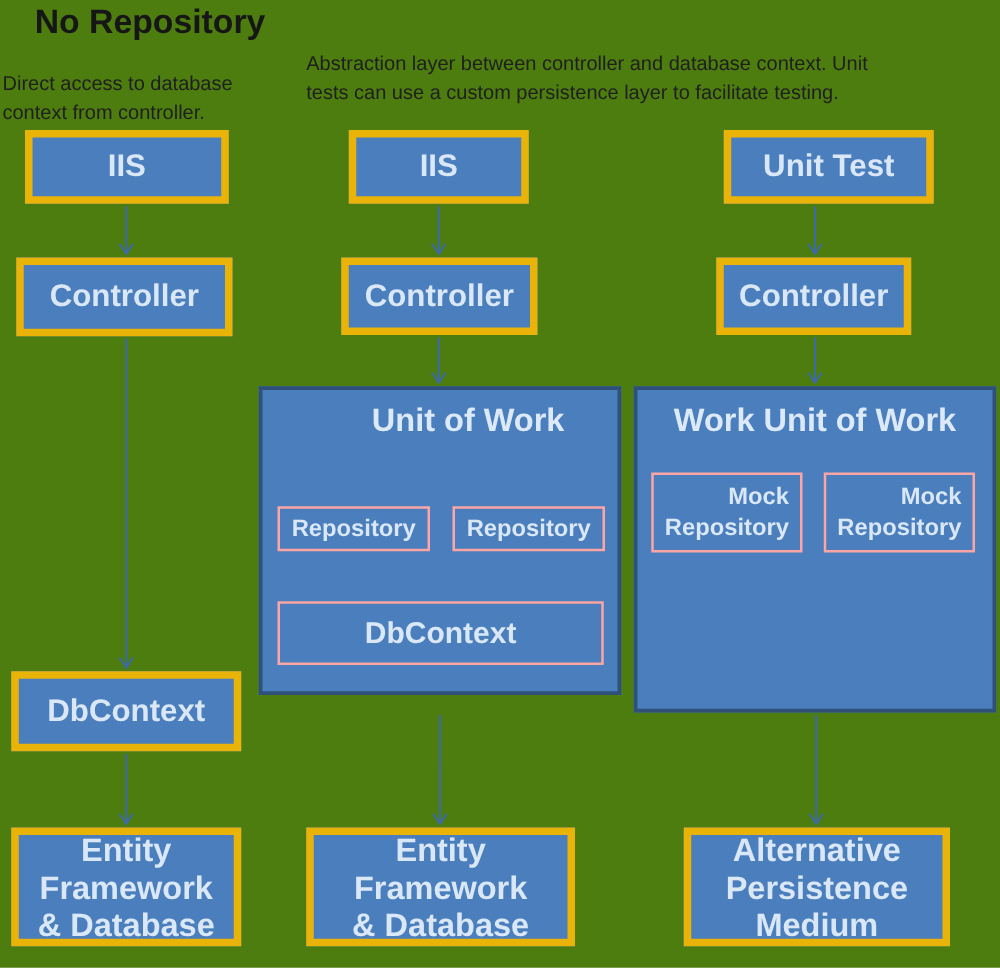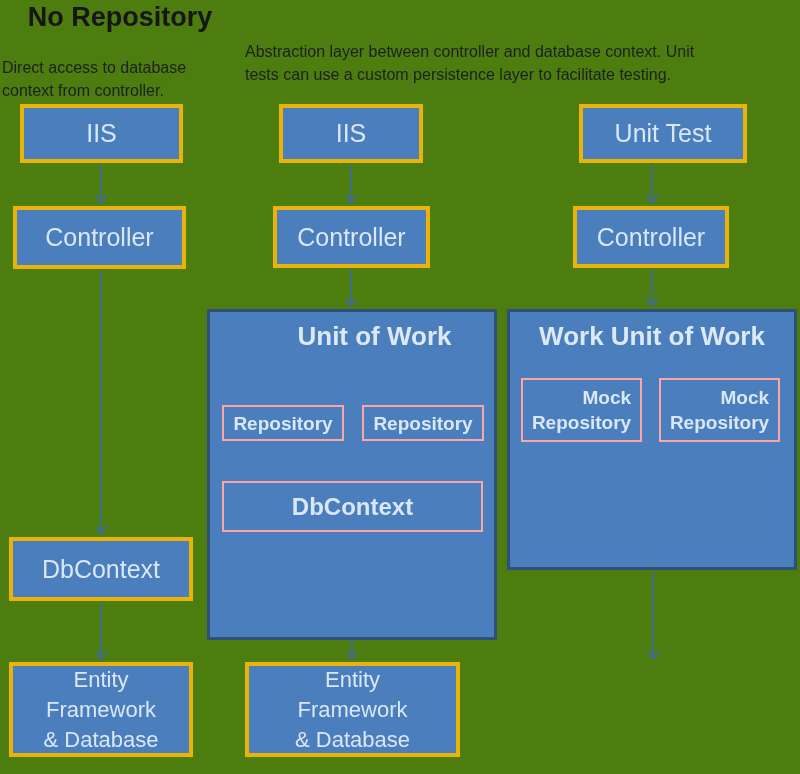--- a/index.html
+++ b/index.html
@@ -22,31 +22,31 @@
   .desc {
     position: absolute;
     font-size: 16px;
     color: #1f1f1f;
     line-height: 23px;
     white-space: pre-line;
   }
   .box {
     position: absolute;
     background: #4a7ebc;
-    border: 4px solid #eab308;
+    border: 6px solid #eab308;
     color: #d9e7f6;
-    font-weight: normal;
+    font-weight: bold;
     display: flex;
     align-items: center;
     justify-content: center;
     text-align: center;
     box-sizing: border-box;
   }
   .lbl-lg { font-size: 25px; }
-  .lbl-md { font-size: 22px; line-height: 30px; white-space: pre-line; }
+  .lbl-md { font-size: 26px; line-height: 30px; white-space: pre-line; }
   .bigbox {
     position: absolute;
     background: #4a7ebc;
     border: 3px solid #2e5079;
     box-sizing: border-box;
   }
   .bigbox-title {
     display: block;
     margin-top: 9px;
     text-align: center;
@@ -132,21 +132,21 @@
   <div class="box lbl-lg" style="left:20px; top:104px; width:163px; height:59px;">IIS</div>
   <div class="box lbl-lg" style="left:13px; top:206px; width:173px; height:63px;">Controller</div>
   <div class="box lbl-lg" style="left:9px; top:537px; width:184px; height:64px;">DbContext</div>
   <div class="box lbl-md" style="left:9px; top:662px; width:184px; height:95px;">Entity
 Framework
 &amp; Database</div>
 
   <div class="box lbl-lg" style="left:279px; top:104px; width:144px; height:59px;">IIS</div>
   <div class="box lbl-lg" style="left:273px; top:206px; width:157px; height:62px;">Controller</div>
 
-  <div class="bigbox" style="left:207px; top:309px; width:290px; height:331px;padding-left:45px;">
+  <div class="bigbox" style="left:207px; top:309px; width:290px; height:247px;padding-left:45px;">
     <span class="bigbox-title">Unit of Work</span>
     <div class="inner" style="left:12px; top:93px; width:122px; height:36px;">Repository</div>
     <div class="inner" style="left:152px; top:93px; width:122px; height:36px;">Repository</div>
     <div class="inner inner-wide" style="left:12px; top:169px; width:261px; height:51px;">DbContext</div>
   </div>
 
   <div class="box lbl-md" style="left:245px; top:662px; width:215px; height:95px;">Entity
 Framework
 &amp; Database</div>
 
@@ -154,14 +154,17 @@
   <div class="box lbl-lg" style="left:573px; top:206px; width:156px; height:62px;">Controller</div>
 
   <div class="bigbox" style="left:507px; top:309px; width:290px; height:261px;">
     <span class="bigbox-title">Work Unit of Work</span>
     <div class="inner" style="left:11px; top:66px; width:121px; height:64px;">Mock
 Repository</div>
     <div class="inner" style="left:149px; top:66px; width:121px; height:64px;">Mock
 Repository</div>
   </div>
 
+  <div class="box lbl-md" style="left:547px; top:662px; width:213px; height:95px;">Alternative
+Persistence
+Medium</div>
 
 </div>
 
 </body></html>

